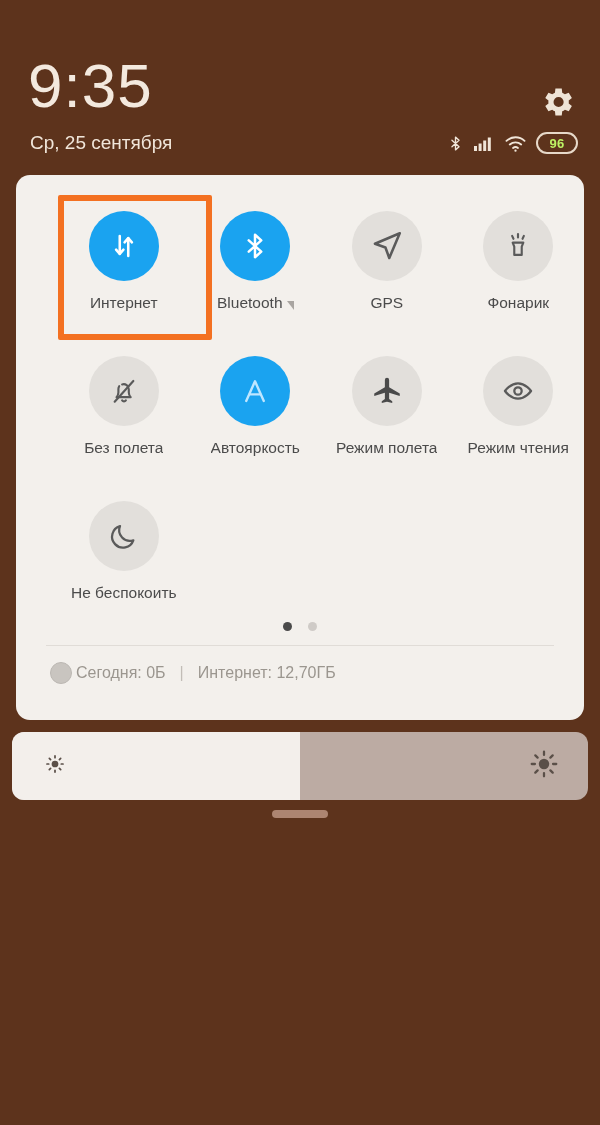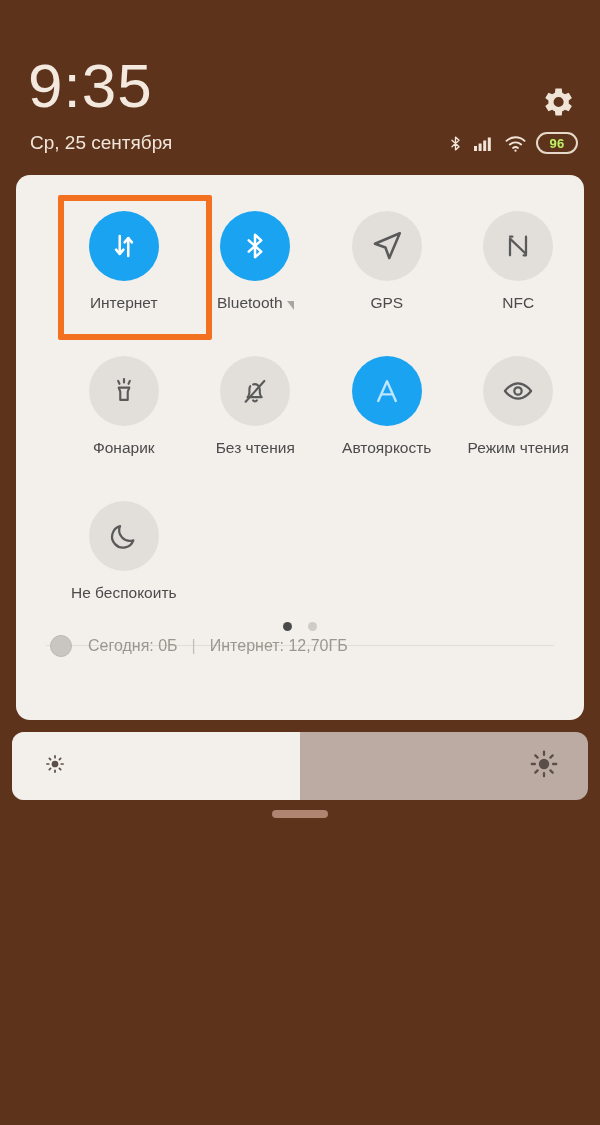--- a/index.html
+++ b/index.html
@@ -81,22 +81,22 @@
     position: absolute; left: 0; top: 447px; width: 568px;
     display: flex; justify-content: center; gap: 16px;
   }
   .dot { width: 9px; height: 9px; border-radius: 50%; background: #cfcbc7; }
   .dot.active { background: #4a4a4a; }
   .divider {
     position: absolute; left: 30px; top: 470px;
     width: 508px; height: 1px; background: #e0dcd7;
   }
   .datarow {
-    position: absolute; left: 34px; top: 460px;
-    display: flex; align-items: center; gap: 16px;
+    position: absolute; left: 34px; top: 487px;
+    display: flex; align-items: center; gap: 4px;
   }
   .datadisc {
     width: 22px; height: 22px; border-radius: 50%;
     background: #c9c5c0; border: 1px solid #bcb8b3;
   }
   .datatxt { font-size: 16px; color: #9b968f; display: flex; align-items: center; }
   .datatxt .sep { margin: 0 14px; color: #c2bdb7; }
 
   
   .slider {
@@ -197,32 +197,20 @@
         <div class="circle">
           <svg viewBox="0 0 24 24" width="34" height="34" fill="none" stroke="#5a5a5a" stroke-width="1.8" stroke-linejoin="round">
             <path d="M21 3 3.5 10.4l7.4 2.7 2.7 7.4z"></path>
           </svg>
         </div>
         <div class="lbl">
           <span class="txt">GPS</span>
         </div>
       </div>
 
-      <div class="tile">
-        <div class="circle">
-          <svg viewBox="0 0 24 24" width="32" height="32" fill="none" stroke="#5a5a5a" stroke-width="1.7" stroke-linecap="round" stroke-linejoin="round">
-            <path d="M6 19V6.5L18 18V5"></path>
-              <path d="M6 5h1.8"></path>
-              <path d="M16.2 19H18"></path>
-          </svg>
-        </div>
-        <div class="lbl">
-          <span class="txt">NFC</span>
-        </div>
-      </div>
 
       <div class="tile">
         <div class="circle">
           <svg viewBox="0 0 24 24" width="32" height="32" fill="none" stroke="#5a5a5a" stroke-width="1.6" stroke-linecap="round" stroke-linejoin="round">
             <path d="M8 9.5h8l-1.2 3v6.2H9.2V12.5z"></path>
             <path d="M12 3v2.6"></path>
               <path d="M7.6 4.4l1 2.2"></path>
               <path d="M16.4 4.4l-1 2.2"></path>
           </svg>
         </div>
@@ -234,36 +222,46 @@
       <div class="tile">
         <div class="circle">
           <svg viewBox="0 0 24 24" width="32" height="32" fill="none" stroke="#5a5a5a" stroke-width="1.6" stroke-linecap="round" stroke-linejoin="round">
             <path d="M7 16.6h10c-1-1.1-1.4-2-1.4-3.5v-2.4a3.8 3.8 0 0 0-5-3.6"></path>
             <path d="M8.4 8.4a3.9 3.9 0 0 0-.6 2.3v2.4c0 1.5-.4 2.4-1.4 3.5"></path>
             <path d="M10.6 19a1.7 1.7 0 0 0 2.8 0"></path>
             <path d="M5 20 19 4.5"></path>
           </svg>
         </div>
         <div class="lbl">
-          <span class="txt">Без чтения</span>
+          <span class="txt">Без полета</span>
         </div>
       </div>
 
       <div class="tile">
         <div class="circle on">
           <svg viewBox="0 0 24 24" width="34" height="34" fill="none" stroke="#bfe6ff" stroke-width="1.7" stroke-linecap="round" stroke-linejoin="round">
             <path d="M5.8 19 12 5.2 18.2 19"></path>
               <path d="M8.3 14.4h7.4"></path>
           </svg>
         </div>
         <div class="lbl">
           <span class="txt">Автояркость</span>
         </div>
       </div>
 
+      <div class="tile">
+        <div class="circle">
+          <svg viewBox="0 0 24 24" width="34" height="34" fill="#4a4a4a">
+            <path d="M21 15.5v-1.8l-7.5-4.3V4.2a1.5 1.5 0 0 0-3 0v5.2L3 13.7v1.8l7.5-2.2v4.4l-2.2 1.5v1.2l3.7-.9 3.7.9v-1.2l-2.2-1.5v-4.4z"></path>
+          </svg>
+        </div>
+        <div class="lbl">
+          <span class="txt">Режим полета</span>
+        </div>
+      </div>
 
 
       <div class="tile">
         <div class="circle">
           <svg viewBox="0 0 24 24" width="34" height="34" fill="none" stroke="#5a5a5a" stroke-width="1.6" stroke-linejoin="round">
             <path d="M2.8 12S6.6 6.6 12 6.6 21.2 12 21.2 12 17.4 17.4 12 17.4 2.8 12 2.8 12z"></path>
             <circle cx="12" cy="12" r="2.6"></circle>
           </svg>
         </div>
         <div class="lbl">

